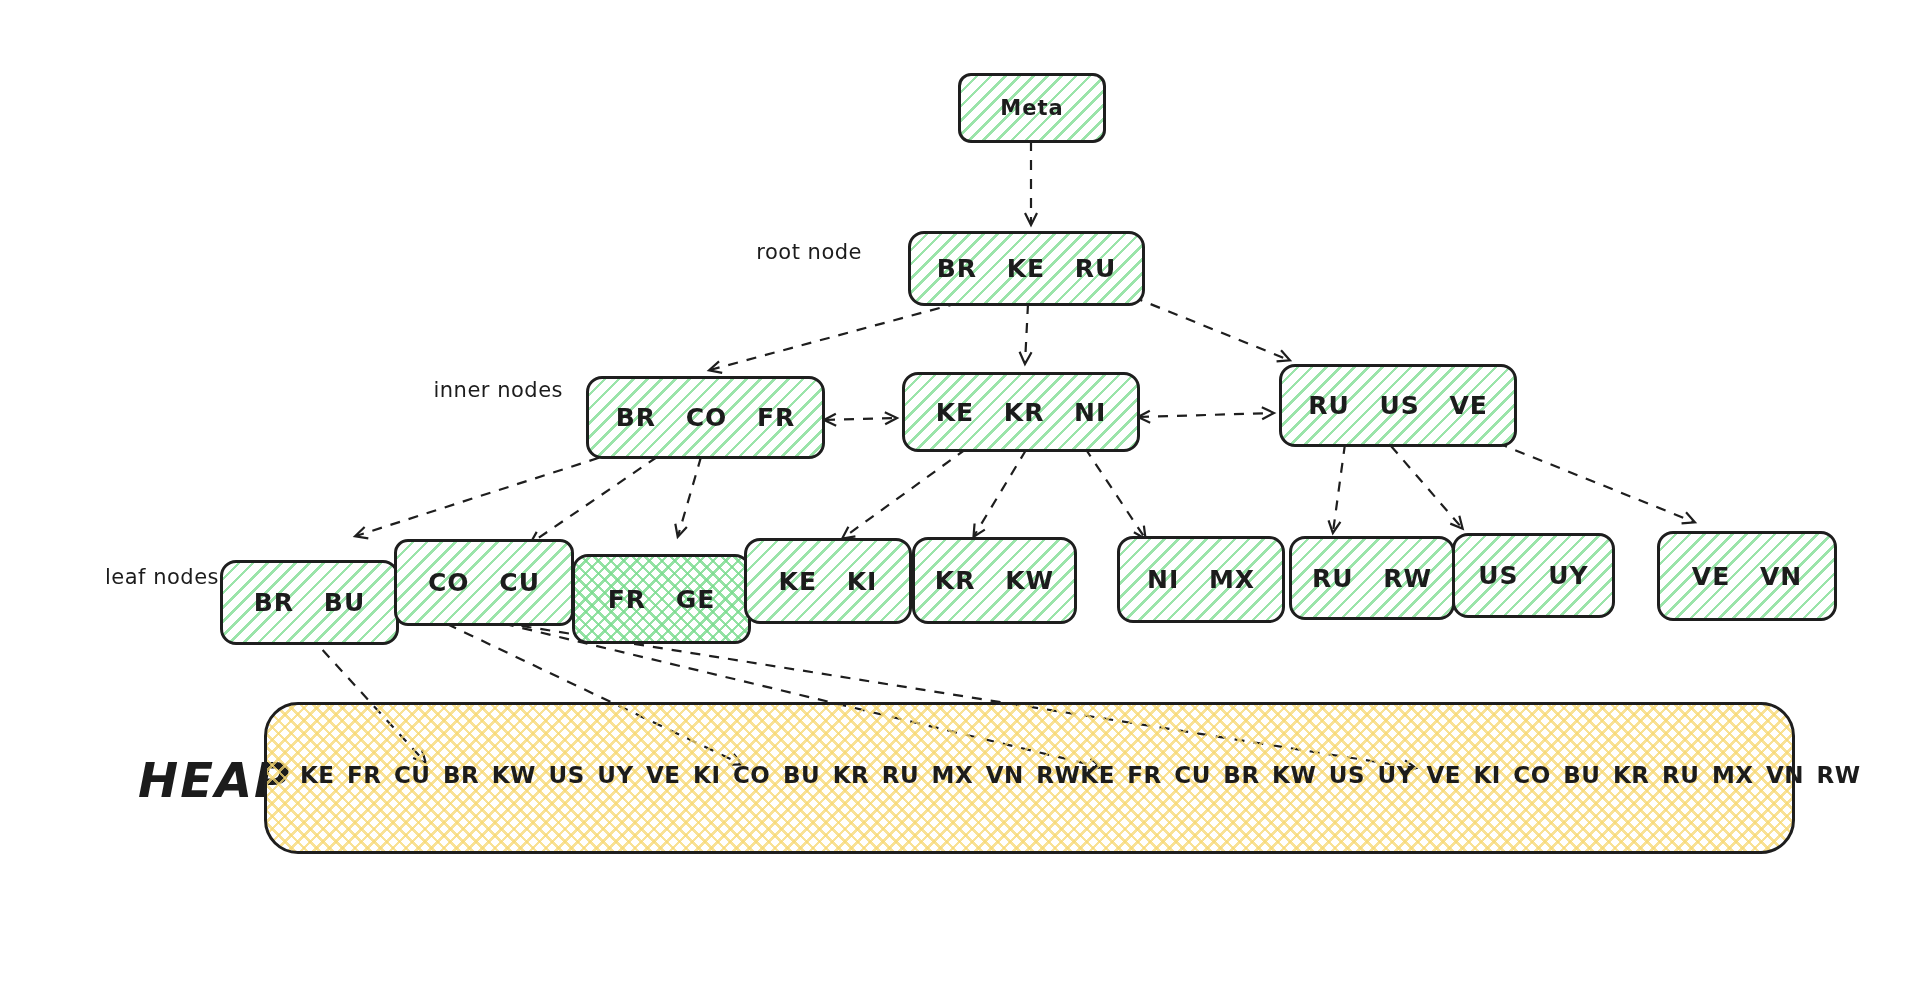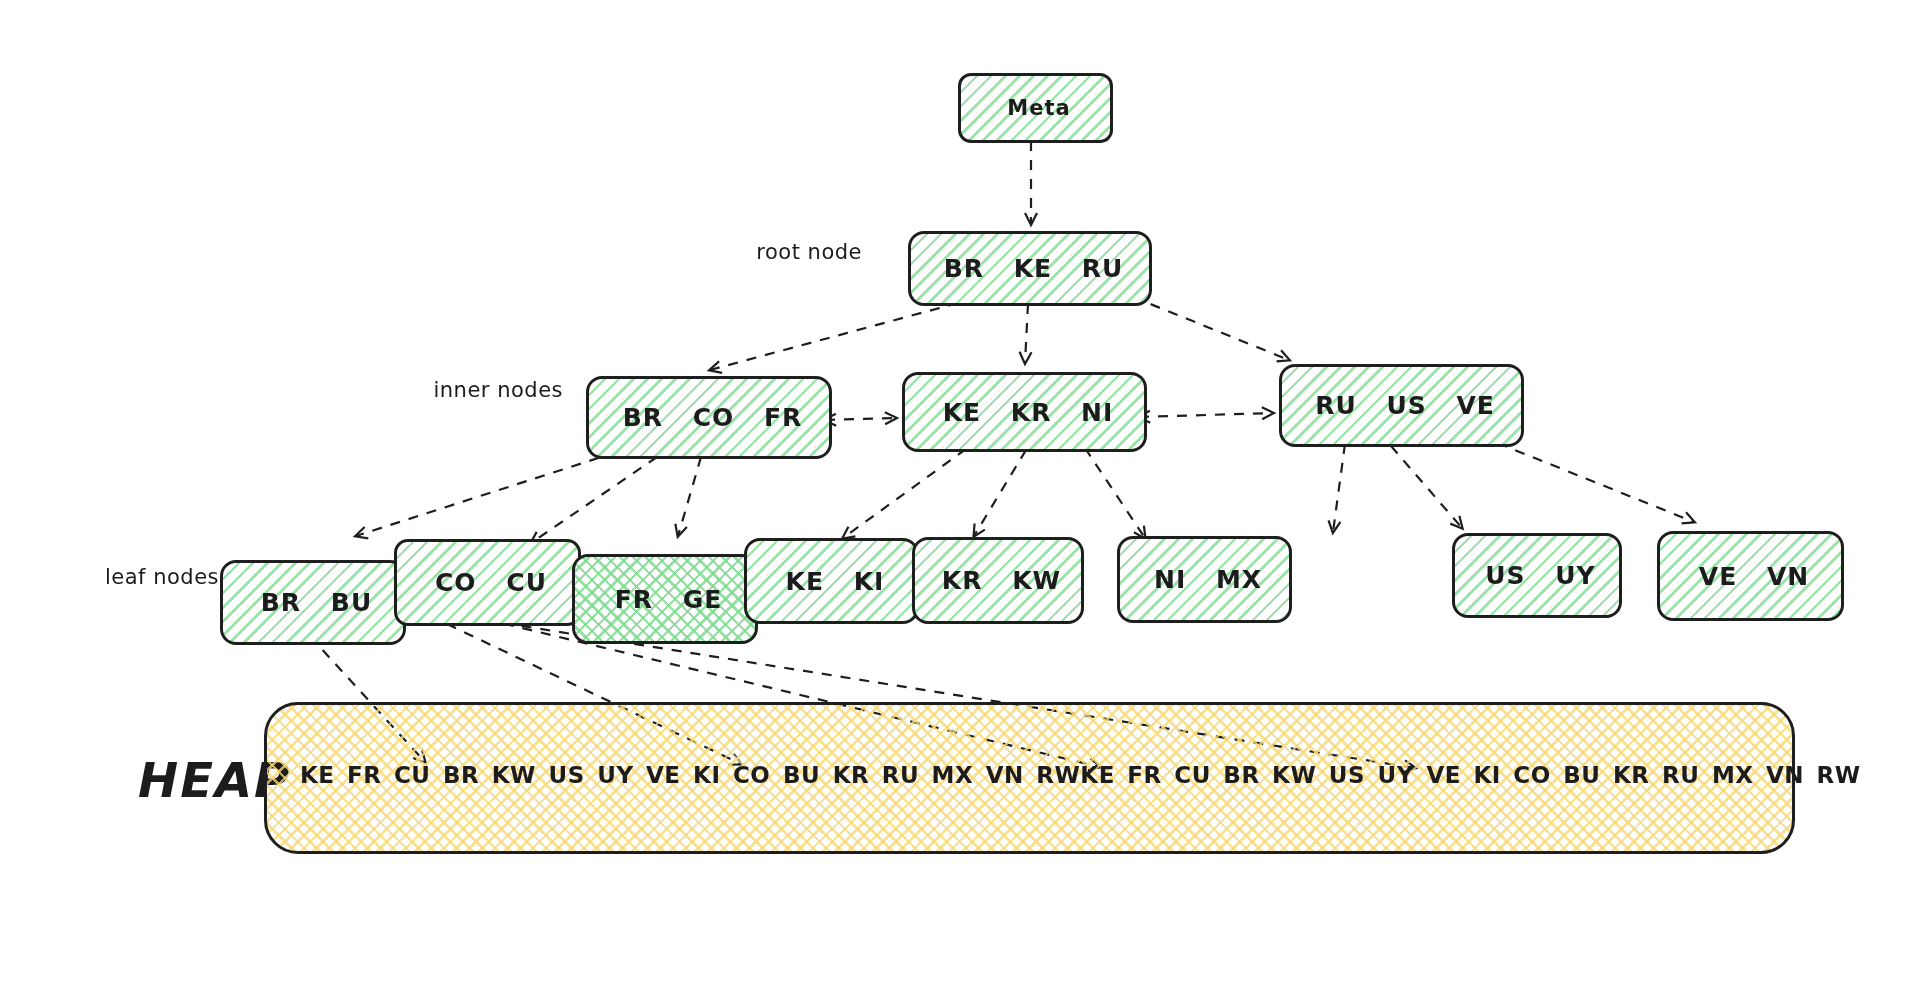--- a/index.html
+++ b/index.html
@@ -4,21 +4,21 @@
 <style>
   html,body{margin:0;padding:0;background:#ffffff;}
   #canvas{
     position:relative;width:1920px;height:984px;background:#ffffff;overflow:hidden;
     font-family:"DejaVu Sans",sans-serif;color:#1c1c1c;
   }
   .node{
     position:absolute;display:flex;align-items:center;justify-content:center;
     border:3px solid #1e1e1e;border-radius:16px;
     font-size:25px;font-weight:600;letter-spacing:1px;word-spacing:20px;
-    color:#1c1c1c;background-color:#ffffff;padding-left:7px;
+    color:#1c1c1c;background-color:#ffffff;
   }
   .hatch-green{
     background-image:repeating-linear-gradient(135deg,
       rgba(121,219,141,0.75) 0 2.6px, transparent 2.6px 10px);
   }
   .hatch-green-cross{
     background-image:
       repeating-linear-gradient(135deg, rgba(121,219,141,0.8) 0 2.4px, transparent 2.4px 9px),
       repeating-linear-gradient(45deg,  rgba(121,219,141,0.8) 0 2.4px, transparent 2.4px 9px);
   }
@@ -93,20 +93,21 @@
   <div class="node hatch-green" style="left:586px;top:376px;width:233px;height:77px;">BR CO FR</div>
   <div class="node hatch-green" style="left:902px;top:372px;width:232px;height:74px;">KE KR NI</div>
   <div class="node hatch-green" style="left:1279px;top:364px;width:232px;height:77px;">RU US VE</div>
 
   <div class="node hatch-green" style="left:220px;top:536px;width:173px;height:79px;margin-top:24px;">BR BU</div>
   <div class="node hatch-green" style="left:394px;top:539px;width:174px;height:81px;border-radius:14px;">CO CU</div>
   <div class="node hatch-green-cross" style="left:572px;top:533px;width:173px;height:84px;margin-top:21px;">FR GE</div>
   <div class="node hatch-green" style="left:744px;top:538px;width:162px;height:80px;text-align:right;">KE KI</div>
   <div class="node hatch-green" style="left:912px;top:537px;width:159px;height:81px;">KR KW</div>
   <div class="node hatch-green" style="left:1117px;top:536px;width:162px;height:81px;">NI MX</div>
+  <div class="node hatch-green" style="left:1289px;top:536px;width:160px;height:78px;">RU RW</div>
   <div class="node hatch-green" style="left:1452px;top:533px;width:157px;height:79px;">US UY</div>
   <div class="node hatch-green" style="left:1657px;top:531px;width:174px;height:84px;">VE VN</div>
 
   <div class="heap-label">HEAP</div>
   <div class="heap-box hatch-yellow-cross"></div>
   <div class="heap-text">
     <span>KE FR CU BR KW US UY VE KI CO BU KR RU MX VN RW</span>
     <span>KE FR CU BR KW US UY VE KI CO BU KR RU MX VN RW</span>
   </div>
 

